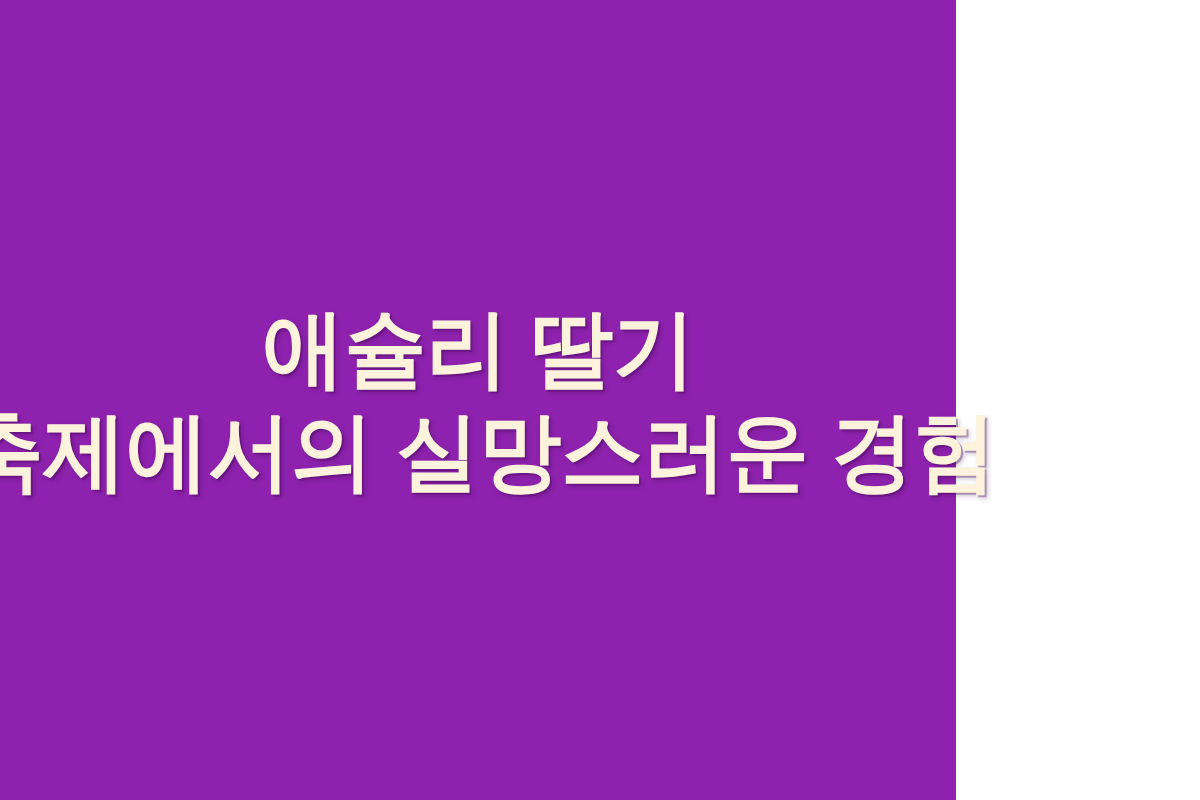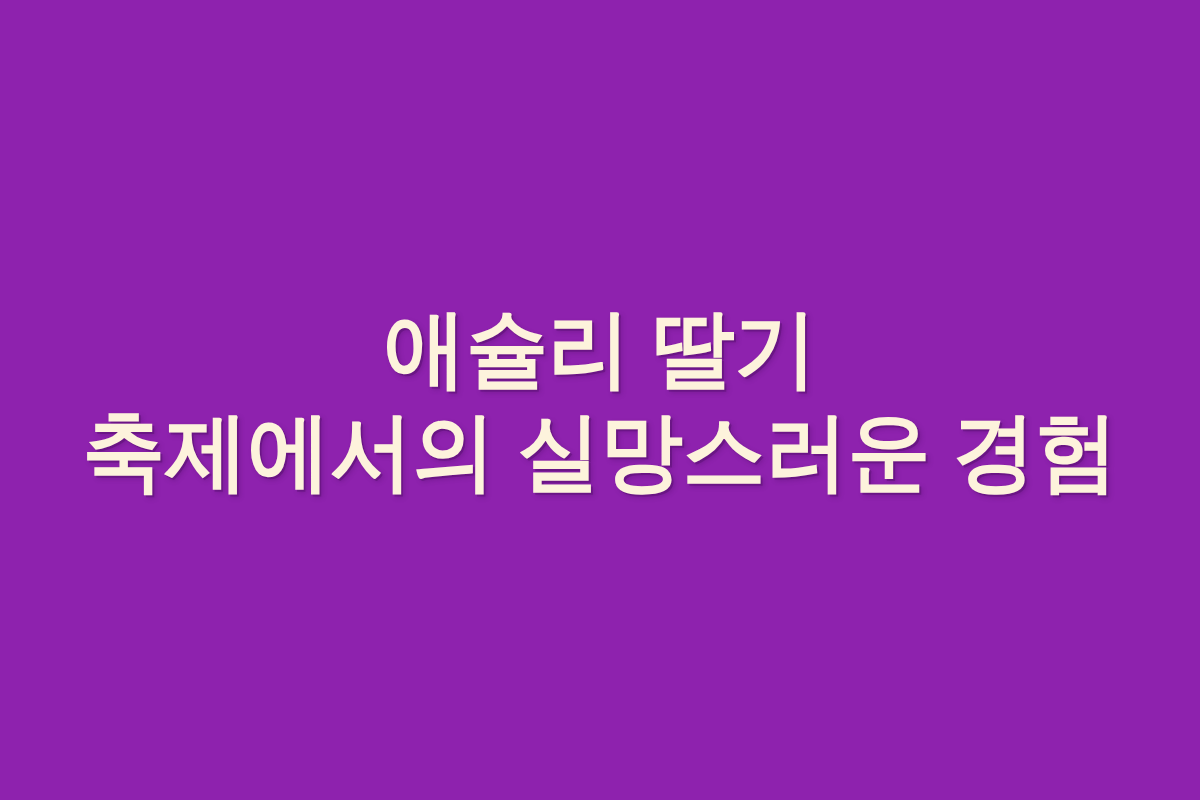--- a/index.html
+++ b/index.html
@@ -9,21 +9,21 @@
   }
   body {
     width: 1200px;
     height: 800px;
     overflow: hidden;
     font-family: "Liberation Sans", "DejaVu Sans", sans-serif;
   }
 
   #banner {
     position: relative;
-    width: 1200px;
+    width: 956px;
     height: 800px;
     background: #8E22AE;
     display: flex;
     align-items: center;
     justify-content: center;
     box-sizing: border-box;
   }
 
   #title-block {
     width: 1180px;

